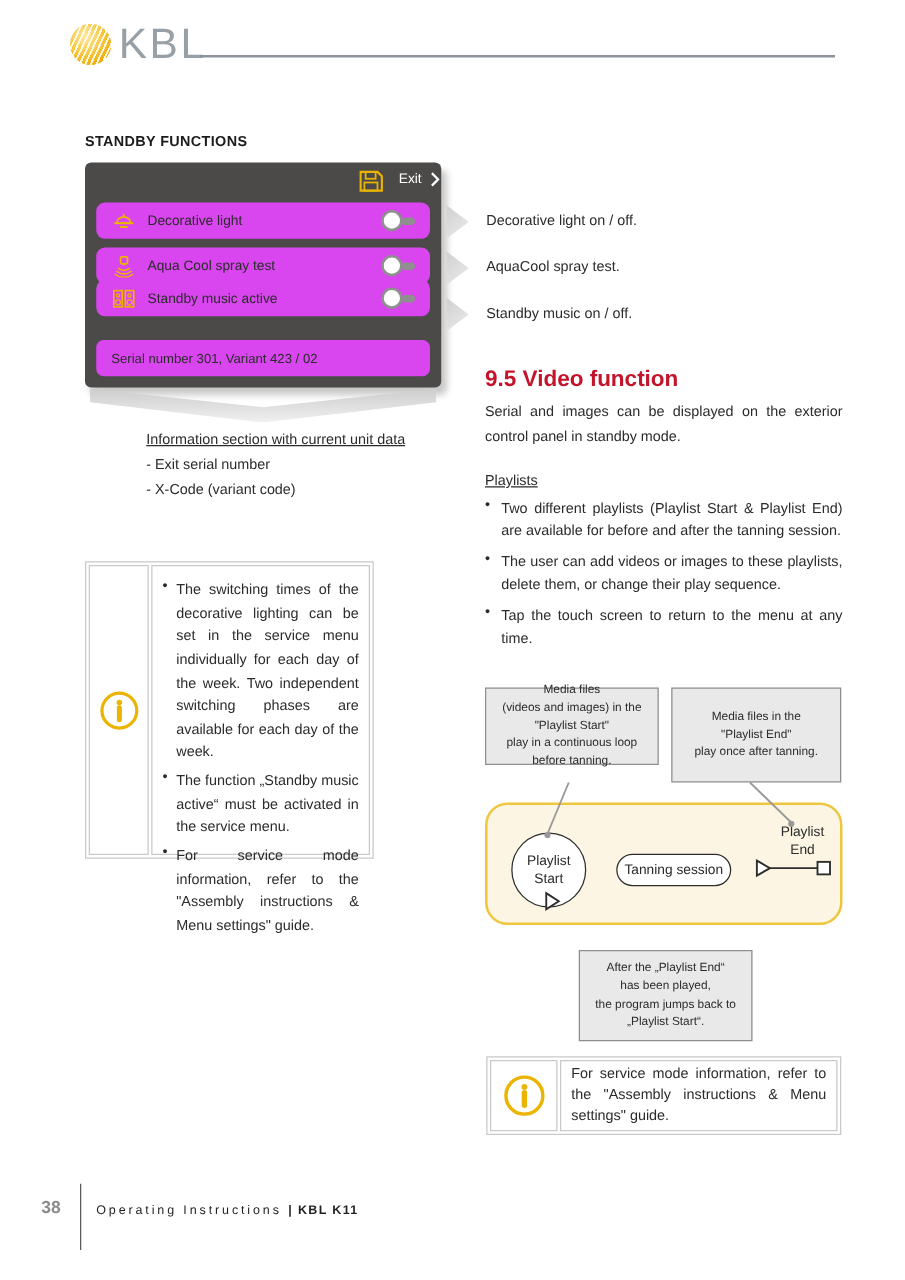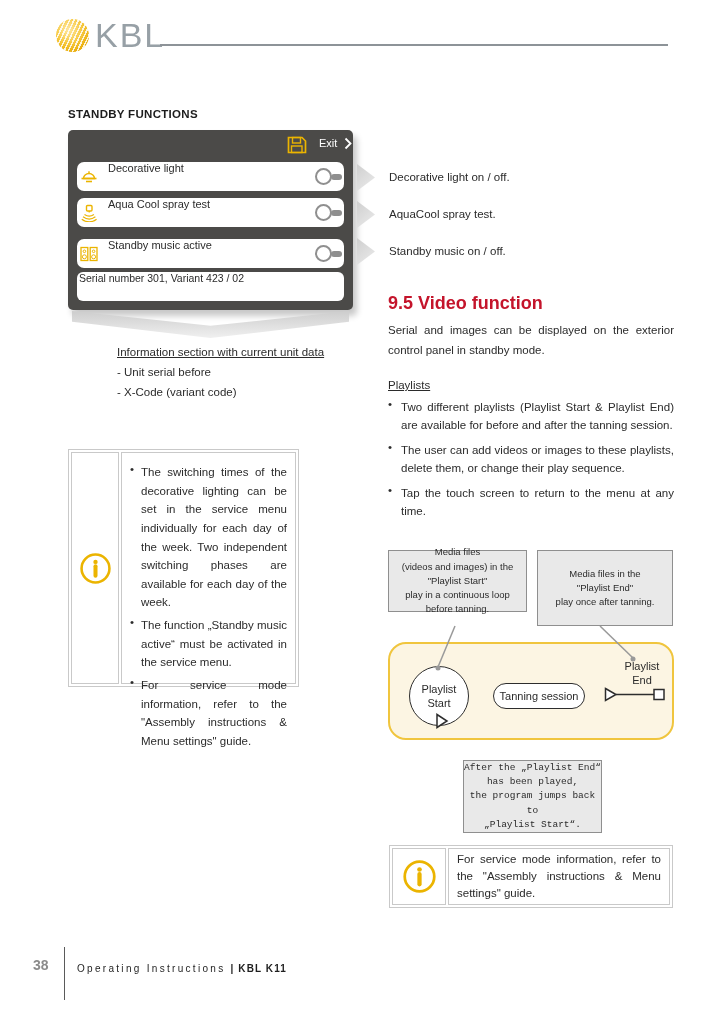--- a/index.html
+++ b/index.html
@@ -18,23 +18,23 @@
   
   .sec-title{position:absolute;left:68px;top:108px;width:273px;font-size:11.5px;font-weight:bold;
     color:#1c1c1c;letter-spacing:.3px;padding-bottom:24px;border-bottom:2px solid #2f2f2f;}
 
   
   .panel{position:absolute;left:68px;top:130px;width:285px;height:180px;background:#4b4a48;
     border-radius:5px;box-shadow:4px 6px 6px rgba(0,0,0,.22);}
   .save{position:absolute;left:219px;top:6px;cursor:pointer;}
   .exit{position:absolute;left:251px;top:7px;display:flex;gap:7px;color:#fff;
     font-size:11px;cursor:pointer;}
-  .prow{position:absolute;left:9px;width:267px;height:29px;background:#ffffff;border-radius:7px;
-    display:flex;padding:0 2px;box-sizing:border-box;}
-  .r1{top:32px}.r2{top:68px}.r3{top:109px}.serialrow{top:142px;border-radius:6px;}
+  .prow{position:absolute;left:9px;width:267px;height:29px;background:#d946ef;border-radius:7px;
+    display:flex;align-items:center;padding:0 12px;box-sizing:border-box;}
+  .r1{top:32px}.r2{top:68px}.r3{top:94px}.serialrow{top:142px;border-radius:6px;}
   .picon{width:21px;display:flex;align-items:center;}
   .plabel{margin-left:8px;font-size:11px;color:#2b2b2b;}
   .toggle{margin-left:auto;display:flex;align-items:center;cursor:pointer;}
   .knob{width:13px;height:13px;border:2px solid #8f8f8f;border-radius:50%;background:#fff;z-index:1;}
   .stub{width:11px;height:6px;background:#8f8f8f;border-radius:3px;margin-left:-1px;}
   .serial-text{font-size:10.5px;}
 
   
   .callout-tri{position:absolute;width:18px;height:27px;
     background:linear-gradient(135deg,#cfcfcf,#ececec);clip-path:polygon(0 0,100% 50%,0 100%);}
@@ -74,21 +74,21 @@
   .vbullets{position:absolute;left:388px;top:398px;width:286px;}
   .vbullet{display:flex;margin-bottom:6px;}
   .vbullet::before{content:"•";width:13px;flex:none;font-size:11.5px;}
   .vbtext{flex:1;text-align:justify;font-size:11.5px;line-height:1.6;}
 
   
   .graybox{position:absolute;background:#e9e9e9;border:1px solid #8f8f8f;display:flex;align-items:center;
     justify-content:center;text-align:center;font-size:9.5px;line-height:1.5;box-sizing:border-box;}
   .mbox1{left:388px;top:550px;width:139px;height:62px;}
   .mbox2{left:537px;top:550px;width:136px;height:76px;}
-  .jumpbox{left:463px;top:760px;width:139px;height:73px;font-family:Liberation Mono, monospace;}
+  .jumpbox{left:463px;top:760px;width:139px;height:73px;}
   .pre{white-space:pre-line;}
 
   
   .connectors{position:absolute;left:380px;top:540px;z-index:3;pointer-events:none;}
 
   
   .diagram{position:absolute;left:388px;top:642px;width:286px;height:98px;background:#fcf5e3;
     border:2px solid #f0c53e;border-radius:18px;box-sizing:border-box;z-index:1;}
   .start-circle{position:absolute;left:19px;top:22px;width:60px;height:60px;border:1.5px solid #2d2d2d;
     border-radius:50%;background:#fff;display:flex;align-items:center;justify-content:center;
@@ -194,21 +194,21 @@
   <div class="callout-tri ct1"></div>
   <div class="callout-tri ct2"></div>
   <div class="callout-tri ct3"></div>
   <div class="callout-text co1">Decorative light on / off.</div>
   <div class="callout-text co2">AquaCool spray test.</div>
   <div class="callout-text co3">Standby music on / off.</div>
 
   <div class="big-chevron"></div>
 
   <div class="ptr-title">Information section with current unit data</div>
-  <div class="ptr-item pi1">- Unit serial before</div>
+  <div class="ptr-item pi1">- Exit serial number</div>
   <div class="ptr-item pi2">- X-Code (variant code)</div>
 
   <div class="infobox box1">
     <div class="icell">
       <svg width="33" height="33" viewBox="0 0 36 36">
         <circle cx="18" cy="18" r="15.2" fill="none" stroke="#EBB400" stroke-width="2.8"></circle>
         <circle cx="18" cy="10.8" r="2.4" fill="#EBB400"></circle>
         <path d="M18 15.5 v10.5" stroke="#EBB400" stroke-width="4.4" stroke-linecap="round"></path>
       </svg>
     </div>

